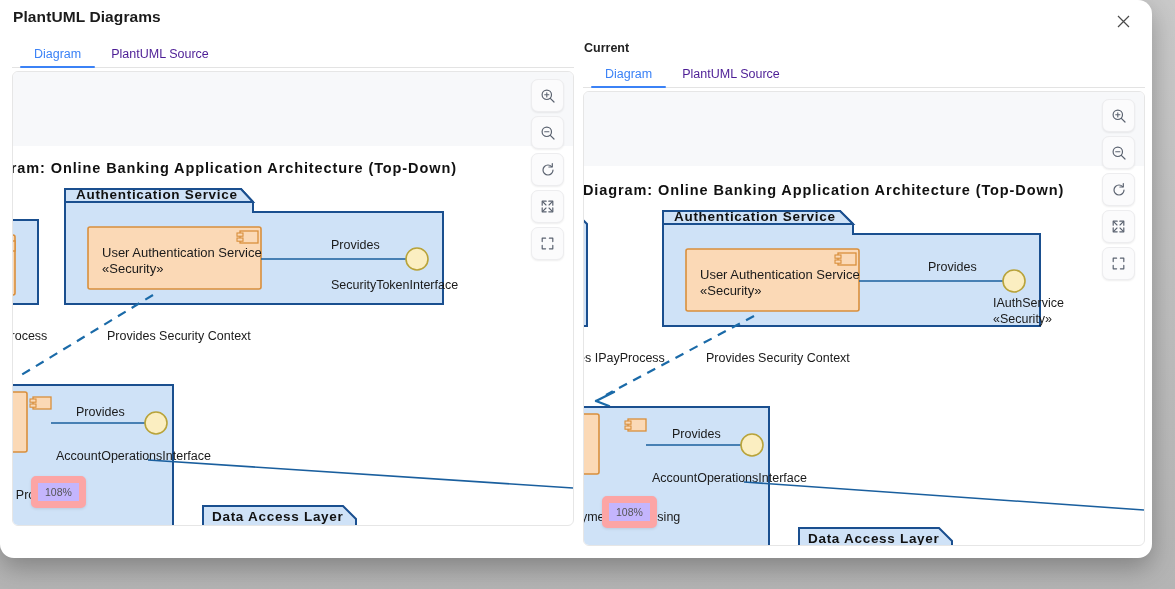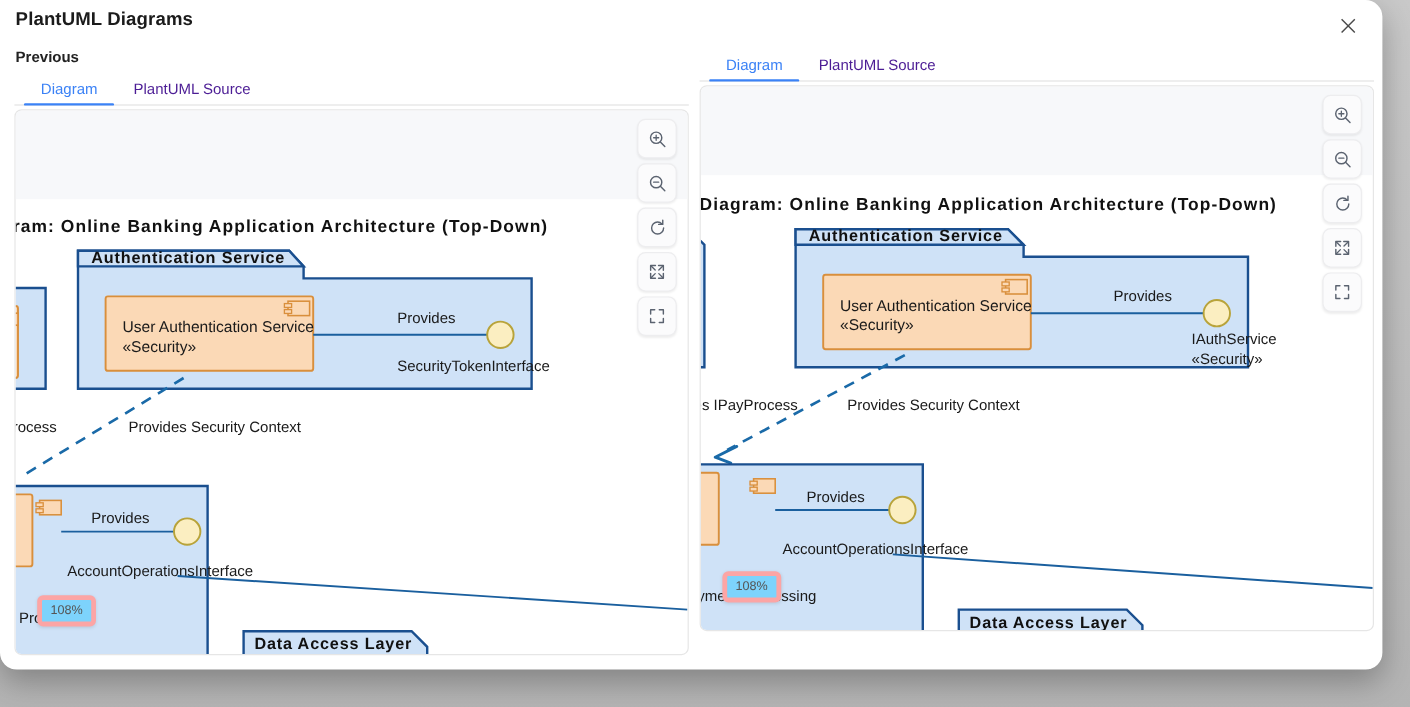--- a/index.html
+++ b/index.html
@@ -88,22 +88,22 @@
     width: 33px; height: 33px; border-radius: 7px;
     background: #fbfbfc; border: 1px solid #ededef;
     box-shadow: 0 1px 2px rgba(0,0,0,.07);
     display: flex; align-items: center; justify-content: center;
     cursor: pointer; color: #5b6370; padding: 0;
   }
   .tbtn svg { display: block; }
 
   .zoom-badge {
     position: absolute;
-    background: #7dd3fc;
-    border: 4px solid #fca5a5;
+    background: #c4b5fd;
+    border: 7px solid #fca5a5;
     border-radius: 5px;
     box-shadow: 0 1px 3px rgba(0,0,0,.10);
     font-size: 10.5px; color: #555;
     padding: 3px 7px;
     z-index: 5;
   }
 
   
   text { font-family: "Liberation Sans", sans-serif; }
   .uml-title { font-size: 14.5px; font-weight: bold; fill: #111; letter-spacing: .9px; }
@@ -119,21 +119,20 @@
 <div class="dialog">
 
   <div class="dlg-title">PlantUML Diagrams</div>
   <button class="close-btn" title="Close">
     <svg width="13" height="13" viewBox="0 0 13 13">
       <path d="M1 1 L12 12 M12 1 L1 12" stroke="#4a4a4a" stroke-width="1.2" fill="none"></path>
     </svg>
   </button>
 
   <div class="panel left">
-    <div class="panel-label">Previous</div>
 
     <div class="tabbar">
       <button class="tab active">Diagram</button>
       <button class="tab">PlantUML Source</button>
     </div>
 
     <div class="viewport">
       <div class="canvas-top-fade"></div>
 
       <div class="svgwrap">
@@ -230,20 +229,21 @@
         <button class="tbtn" title="Fullscreen">
           <svg width="15" height="15" viewBox="0 0 15 15">
             <path d="M5.6 2.2 H2.2 V5.6 M9.4 2.2 H12.8 V5.6 M5.6 12.8 H2.2 V9.4 M9.4 12.8 H12.8 V9.4" fill="none" stroke="#5b6370" stroke-width="1.2" stroke-linecap="round" stroke-linejoin="round"></path>
           </svg>
         </button>
       </div>
     </div>
   </div>
 
   <div class="panel right">
+    <div class="panel-label">Current</div>
 
     <div class="tabbar">
       <button class="tab active">Diagram</button>
       <button class="tab">PlantUML Source</button>
     </div>
 
     <div class="viewport">
       <div class="canvas-top-fade"></div>
 
       <div class="svgwrap">

